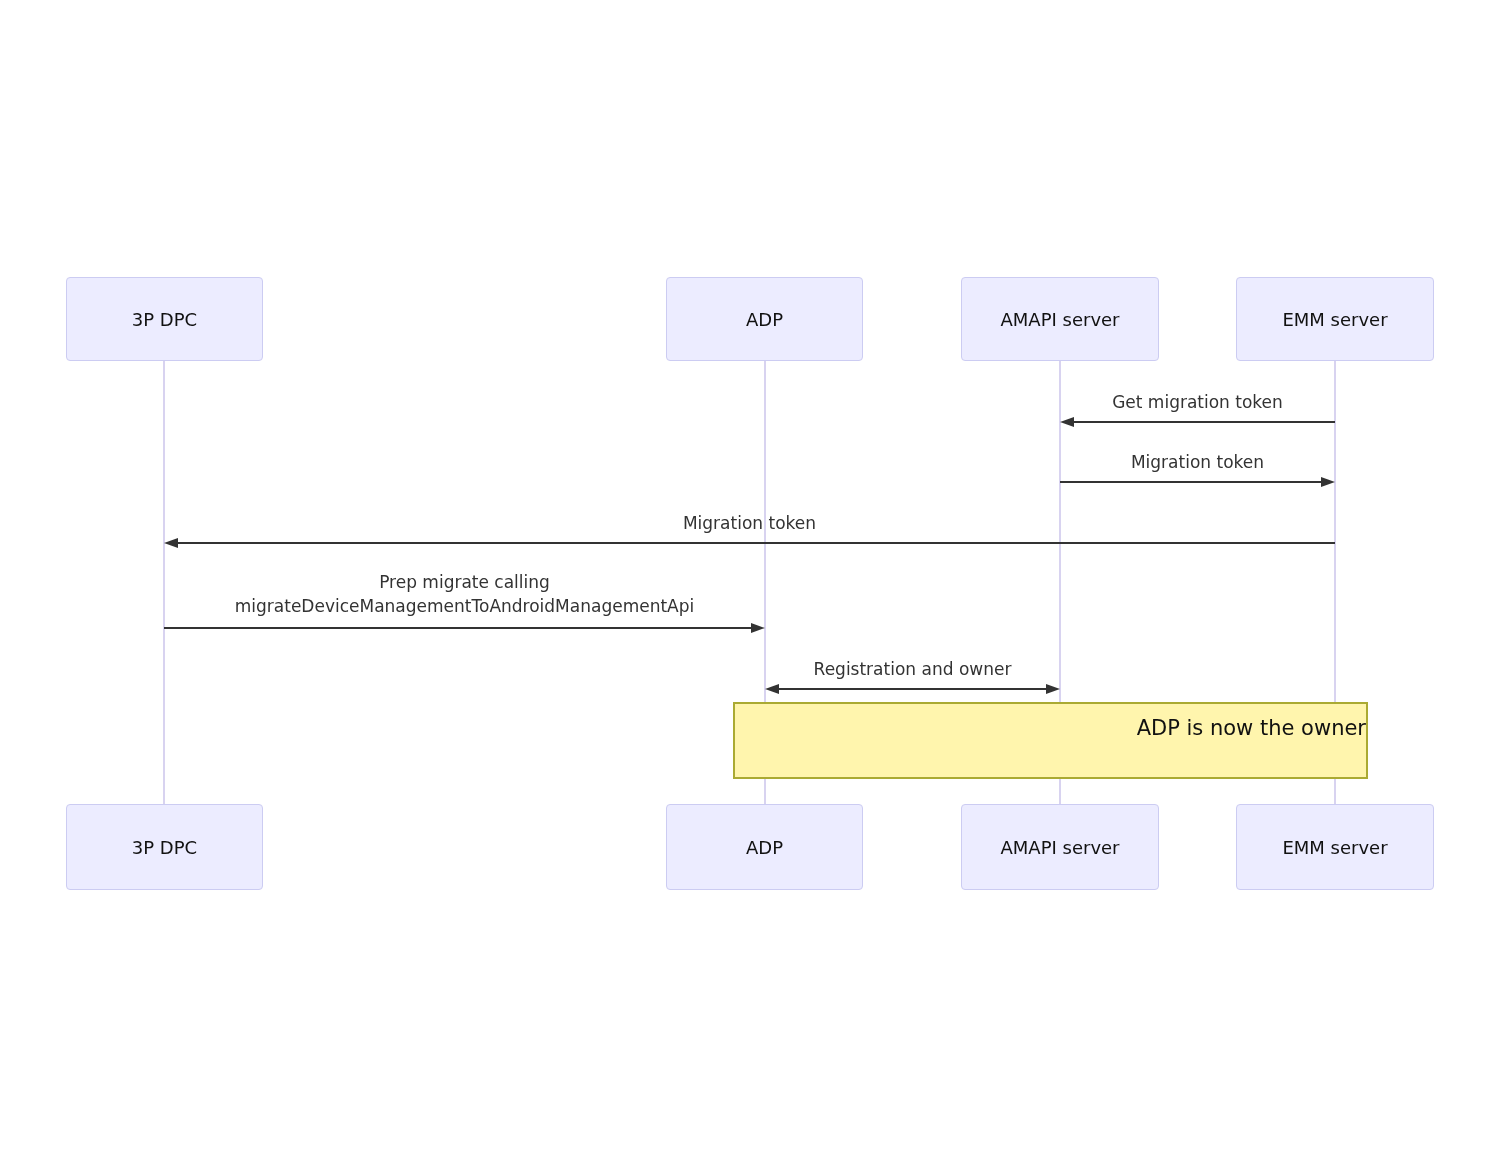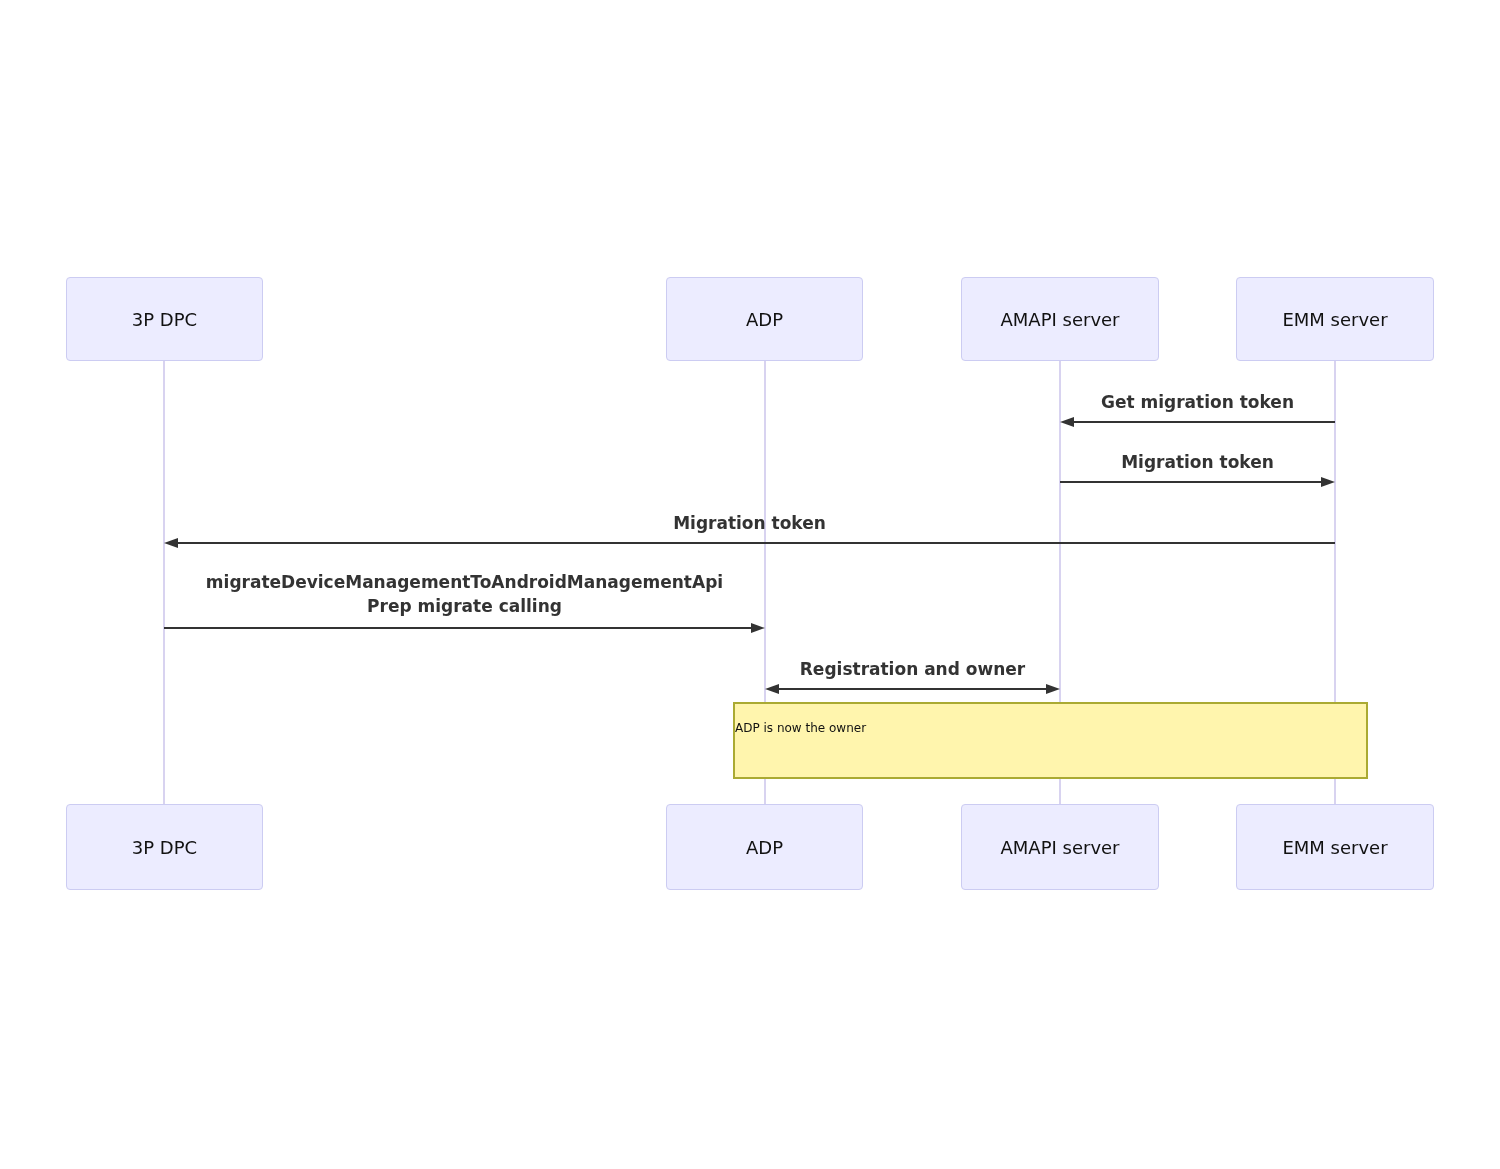--- a/index.html
+++ b/index.html
@@ -43,21 +43,20 @@
   }
   .actor.top { top: 277px; height: 84px; }
   .actor.bottom { top: 804px; height: 86px; }
   .msg-label {
     position: absolute;
     color: var(--message-color);
     font-size: 17px;
     line-height: 24px;
     text-align: center;
     white-space: nowrap;
-    font-weight: bold;
   }
   .msg-line {
     position: absolute;
     height: 2px;
     background: var(--message-color);
   }
   .arrow {
     position: absolute;
     width: 0;
     height: 0;
@@ -65,23 +64,23 @@
     border-bottom: 5px solid transparent;
   }
   .arrow.left  { border-right: 14px solid var(--message-color); }
   .arrow.right { border-left: 14px solid var(--message-color); }
   .note {
     position: absolute;
     box-sizing: border-box;
     background: var(--note-fill);
     border: 2px solid var(--note-border);
     color: var(--text-color);
-    font-size: 12px;
+    font-size: 21px;
     line-height: 25px;
-    text-align: left;
+    text-align: right;
     padding-top: 12px;
   }
 </style>
 </head>
 <body>
 
 <div class="canvas">
 
   <div class="lifeline" style="left:163px"></div>
   <div class="lifeline" style="left:764px"></div>
@@ -107,22 +106,22 @@
 
   <div class="msg-label" style="left:1060px;width:275px;top:450px">Migration token</div>
   <div class="msg-line" style="left:1060px;top:481px;width:262px"></div>
   <div class="arrow right" style="left:1321px;top:477px"></div>
 
   <div class="msg-label" style="left:164px;width:1171px;top:511px">Migration token</div>
   <div class="msg-line" style="left:176px;top:542px;width:1159px"></div>
   <div class="arrow left" style="left:164px;top:538px"></div>
 
   <div class="msg-label" style="left:164px;width:601px;top:570px">
+    <div>Prep migrate calling</div>
     <div>migrateDeviceManagementToAndroidManagementApi</div>
-    <div>Prep migrate calling</div>
   </div>
   <div class="msg-line" style="left:164px;top:627px;width:588px"></div>
   <div class="arrow right" style="left:751px;top:623px"></div>
 
   <div class="msg-label" style="left:765px;width:295px;top:657px">Registration and owner</div>
   <div class="msg-line" style="left:777px;top:688px;width:270px"></div>
   <div class="arrow left" style="left:765px;top:684px"></div>
   <div class="arrow right" style="left:1046px;top:684px"></div>
 
   <div class="note" style="left:733px;top:702px;width:635px;height:77px">

